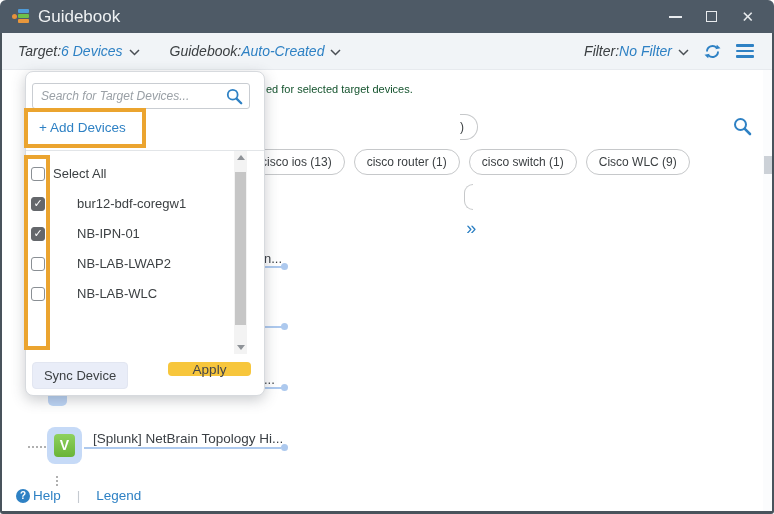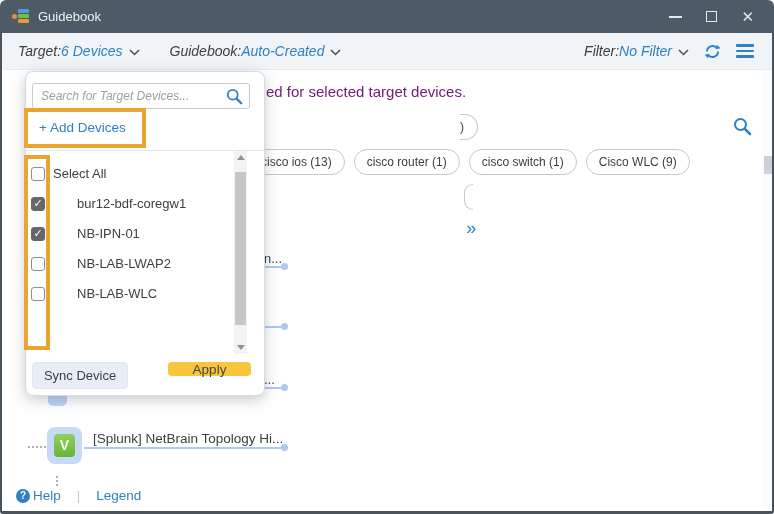--- a/index.html
+++ b/index.html
@@ -17,21 +17,21 @@
     background:#4e5a66; display:flex; align-items:center; padding:0 12px;
     border-radius:6px 6px 0 0;
   }
   .logo { position:relative; width:19px; height:17px; margin-right:7px; }
   .logo-dot { position:absolute; left:0; top:6px; width:5px; height:5px; border-radius:50%; background:#e8913c; }
   .logo-bars { position:absolute; left:6px; top:1px; display:flex; flex-direction:column; gap:1px; }
   .logo-bars i { display:block; width:11px; height:4px; border-radius:1px; }
   .logo-bars .b1 { background:#4f9bd8; }
   .logo-bars .b2 { background:#6fbf4a; }
   .logo-bars .b3 { background:#e8973c; }
-  .title-text { color:#eef1f3; font-size:13px; }
+  .title-text { color:#eef1f3; font-size:17px; }
   .win-controls { margin-left:auto; display:flex; align-items:center; gap:24px; padding-right:8px; }
   .wc-min { width:13px; height:2px; background:#e8ebee; display:inline-block; }
   .wc-max { width:11px; height:11px; border:1.5px solid #e8ebee; display:inline-block; }
   .wc-close { color:#e8ebee; font-size:15px; line-height:1; }
 
   .frame-left, .frame-right { position:absolute; top:33px; width:2px; height:478px; background:#49535c; }
   .frame-left { left:0; } .frame-right { right:0; }
   .frame-bottom { position:absolute; left:0; bottom:0; width:774px; height:3px; background:#49535c; border-radius:0 0 5px 5px; }
 
   
@@ -45,21 +45,21 @@
   .chev { margin-left:6px; display:inline-block; }
   .tb-group { display:flex; align-items:center; }
   .tb-right { margin-left:auto; display:flex; align-items:center; gap:14px; }
   .tb-icon { display:inline-flex; align-items:center; }
   .hamburger { display:inline-flex; flex-direction:column; gap:3px; }
   .hamburger i { width:18px; height:2.5px; background:#2e81c4; border-radius:1px; }
 
   
   .content { position:absolute; left:2px; top:70px; width:770px; height:441px; background:#fff; }
 
-  .header-frag { position:absolute; left:266px; top:83px; font-size:15px; color:#701a75; }
+  .header-frag { position:absolute; left:266px; top:83px; font-size:11px; color:#14532d; }
 
   .chips-row { position:absolute; left:248px; top:114px; display:flex; align-items:center; gap:9px;flex-direction:column; }
   .chip {
     height:26px; line-height:24px; padding:0 12px; border:1px solid #c6c8ca;
     border-radius:14px; font-size:12px; color:#3c4043; background:#fff; white-space:nowrap;
   }
   .chip-frag-right {
     height:26px; width:18px; border:1px solid #c6c8ca; border-left:none;
     border-radius:0 14px 14px 0; font-size:12px; line-height:24px; text-align:left; color:#3c4043;
   }

